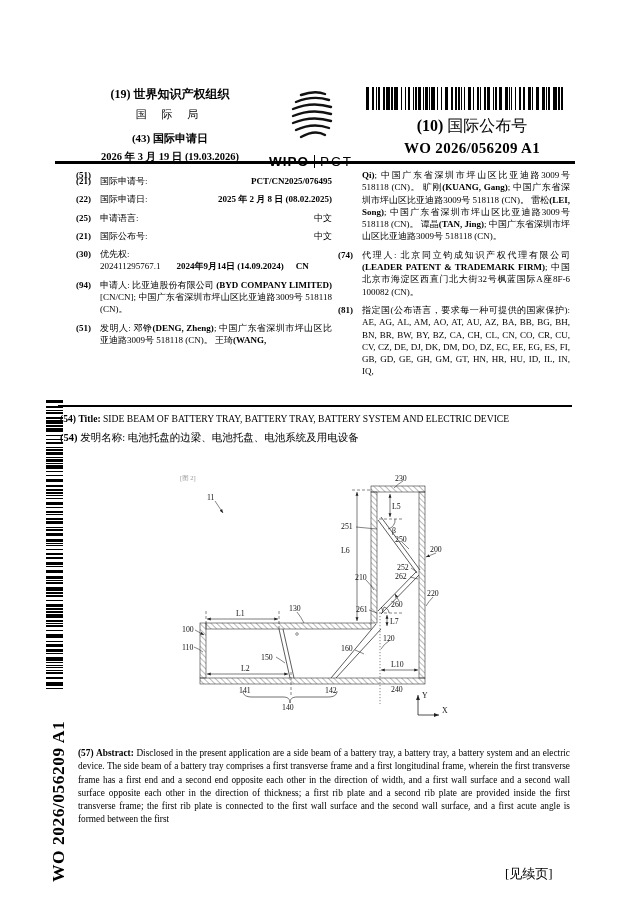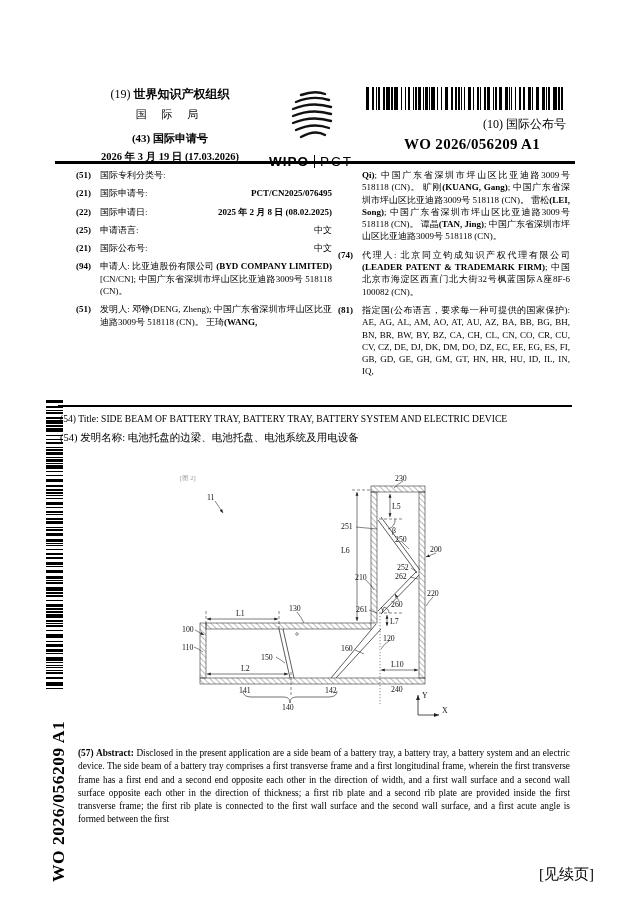--- a/index.html
+++ b/index.html
@@ -1,37 +1,37 @@
 <!DOCTYPE html>
 <html><head>
 <meta charset="utf-8">
 <style>
   html,body{margin:0;padding:0;background:#e8e8e8;}
   .page{position:relative;width:640px;height:905px;background:#ffffff;margin:0 auto;
         font-family:"Liberation Serif",serif;color:#000;overflow:hidden;}
-  .b{font-weight:normal;}
+  .b{font-weight:bold;}
   
   .h-line12{position:absolute;top:58px;left:0;width:100%;text-align:center;
             font-weight:bold;font-size:12.5px;}
   .h-org{position:absolute;left:68px;top:86px;width:204px;text-align:center;}
   .h-org-name{font-weight:bold;font-size:12px;}
   .h-org-bureau{font-size:11px;letter-spacing:6px;margin-top:4px;}
   .h-pubdate-label{font-weight:bold;font-size:11px;margin-top:9px;}
   .h-pubdate-value{font-weight:bold;font-size:10.5px;margin-top:4px;}
   .h-logo{position:absolute;left:268px;top:90px;width:86px;text-align:center;}
   .logo-caption{margin-top:2px;font-family:"Liberation Sans",sans-serif;font-size:13.5px;
                 display:flex;align-items:center;justify-content:center;gap:5px;}
   .logo-wipo{font-weight:bold;letter-spacing:1px;}
   .logo-sep{display:inline-block;width:1px;height:13px;background:#000;}
   .logo-pct{letter-spacing:2px;}
   .h-barcode{position:absolute;left:366px;top:87px;width:200px;height:23px;
              display:flex;align-items:stretch;overflow:hidden;}
   .h-barcode .bar{background:#000;flex:none;height:100%;}
   .h-pubno{position:absolute;left:378px;top:116px;width:188px;text-align:center;}
-  .h-pubno-label{font-size:12px;text-align:right;}
+  .h-pubno-label{font-size:16px;}
   .h-pubno-value{font-weight:bold;font-size:15px;margin-top:3px;letter-spacing:0.3px;}
   .rule1{position:absolute;left:55px;top:161px;width:520px;height:2.5px;background:#000;}
   .rule2{position:absolute;left:58px;top:405px;width:514px;height:1.5px;background:#000;}
   
   .biblio{position:absolute;font-size:9px;line-height:12.3px;}
   .biblio-left{left:76px;top:169px;width:256px;}
   .biblio-right{left:338px;top:169px;width:232px;}
   .field{position:relative;padding-left:24px;margin-bottom:6px;}
   .fnum{position:absolute;left:0;top:0;font-weight:bold;}
   .frow{display:flex;justify-content:space-between;}
@@ -44,33 +44,33 @@
   .abstract{position:absolute;left:78px;top:747px;width:492px;font-size:9.3px;
             line-height:13.3px;text-align:justify;margin:0;}
   
   .fig-svg{position:absolute;left:165px;top:462px;}
   
   .side-barcode{position:absolute;left:46px;top:400px;width:17px;height:289px;overflow:hidden;}
   .side-barcode .bar{background:#000;width:100%;}
   .side-text{position:absolute;left:48px;top:882px;transform:rotate(-90deg);
              transform-origin:0 0;font-weight:bold;font-size:17.5px;white-space:nowrap;
              letter-spacing:0.5px;}
-  .note{position:absolute;left:539px;top:865px;font-size:15px;}
+  .note{position:absolute;left:505px;top:865px;font-size:13px;}
 </style>
 </head>
 <body>
 
 <div class="page">
 
 
   <div class="h-org">
     <div class="h-org-name"><span class="b">(19)</span> <span>世界知识产权组织</span></div>
     <div class="h-org-bureau">国 际 局</div>
-    <div class="h-pubdate-label"><span>(43)</span> <span>国际申请号</span></div>
-    <div class="h-pubdate-value">2026 年 3 月 19 日 (17.03.2026)</div>
+    <div class="h-pubdate-label"><span>(43)</span> <span>国际申请日</span></div>
+    <div class="h-pubdate-value">2026 年 3 月 19 日 (19.03.2026)</div>
   </div>
 
   <div class="h-logo">
     <svg width="52" height="58" viewBox="0 0 52 58">
       <g fill="none" stroke="#111" stroke-width="2.4" stroke-linecap="round">
         <path d="M16,5 Q30,0 40,4"></path>
         <path d="M11,12 Q28,5 44,10"></path>
         <path d="M8,19 Q27,11 46,17"></path>
         <path d="M8,26 Q27,18 46,24"></path>
         <path d="M8,33 Q27,25 46,31"></path>
@@ -142,21 +142,20 @@
     <div class="h-pubno-label"><span class="b">(10)</span> <span>国际公布号</span></div>
     <div class="h-pubno-value">WO 2026/056209 A1</div>
   </div>
 
   <div class="rule1"></div>
 
   <div class="biblio biblio-left">
       <div class="field">
         <span class="fnum">(51)</span>
         <div>
-          <div>国际专利分类号:</div>
         </div>
       </div>
       <div class="field">
         <span class="fnum">(21)</span>
         <div class="frow">
           <span>国际申请号:</span>
           <span style="font-weight: bold;">PCT/CN2025/076495</span>
         </div>
       </div>
       <div class="field">
@@ -174,26 +173,33 @@
         </div>
       </div>
       <div class="field">
         <span class="fnum">(21)</span>
         <div class="frow">
           <span>国际公布号:</span>
           <span>中文</span>
         </div>
       </div>
       <div class="field">
+        <span class="fnum">(30)</span>
+        <div>
+          <div>优先权:</div>
+          <div class="fstackval"><span>202411295767.1</span><span style="font-weight: bold; margin-left: 16px;">2024年9月14日 (14.09.2024)</span><span style="font-weight: bold; margin-left: 12px;">CN</span></div>
+        </div>
+      </div>
+      <div class="field">
         <span class="fnum">(94)</span>
         <div class="fpara"><span>申请人: 比亚迪股份有限公司 </span><span style="font-weight: bold;">(BYD COMPANY LIMITED)</span><span> [CN/CN]; 中国广东省深圳市坪山区比亚迪路3009号 518118 (CN)。</span></div>
       </div>
       <div class="field">
         <span class="fnum">(51)</span>
-        <div class="fpara"><span>发明人: 邓铮</span><span style="font-weight: normal;">(DENG, Zheng)</span><span>; 中国广东省深圳市坪山区比亚迪路3009号 518118 (CN)。 王琦</span><span style="font-weight: bold;">(WANG,</span></div>
+        <div class="fpara"><span>发明人: 邓铮</span><span style="font-weight: bold;">(DENG, Zheng)</span><span>; 中国广东省深圳市坪山区比亚迪路3009号 518118 (CN)。 王琦</span><span style="font-weight: bold;">(WANG,</span></div>
       </div>
     </div>
   <div class="biblio biblio-right">
       <div class="field">
         <div class="fpara"><span style="font-weight: bold;">Qi)</span><span>; 中国广东省深圳市坪山区比亚迪路3009号 518118 (CN)。 旷刚</span><span style="font-weight: bold;">(KUANG, Gang)</span><span>; 中国广东省深圳市坪山区比亚迪路3009号 518118 (CN)。 雷松</span><span style="font-weight: bold;">(LEI, Song)</span><span>; 中国广东省深圳市坪山区比亚迪路3009号 518118 (CN)。 谭晶</span><span style="font-weight: bold;">(TAN, Jing)</span><span>; 中国广东省深圳市坪山区比亚迪路3009号 518118 (CN)。</span></div>
       </div>
       <div class="field">
         <span class="fnum">(74)</span>
         <div class="fpara"><span>代理人: 北京同立钧成知识产权代理有限公司</span><span style="font-weight: bold;">(LEADER PATENT &amp; TRADEMARK FIRM)</span><span>; 中国北京市海淀区西直门北大街32号枫蓝国际A座8F-6 100082 (CN)。</span></div>
       </div>

